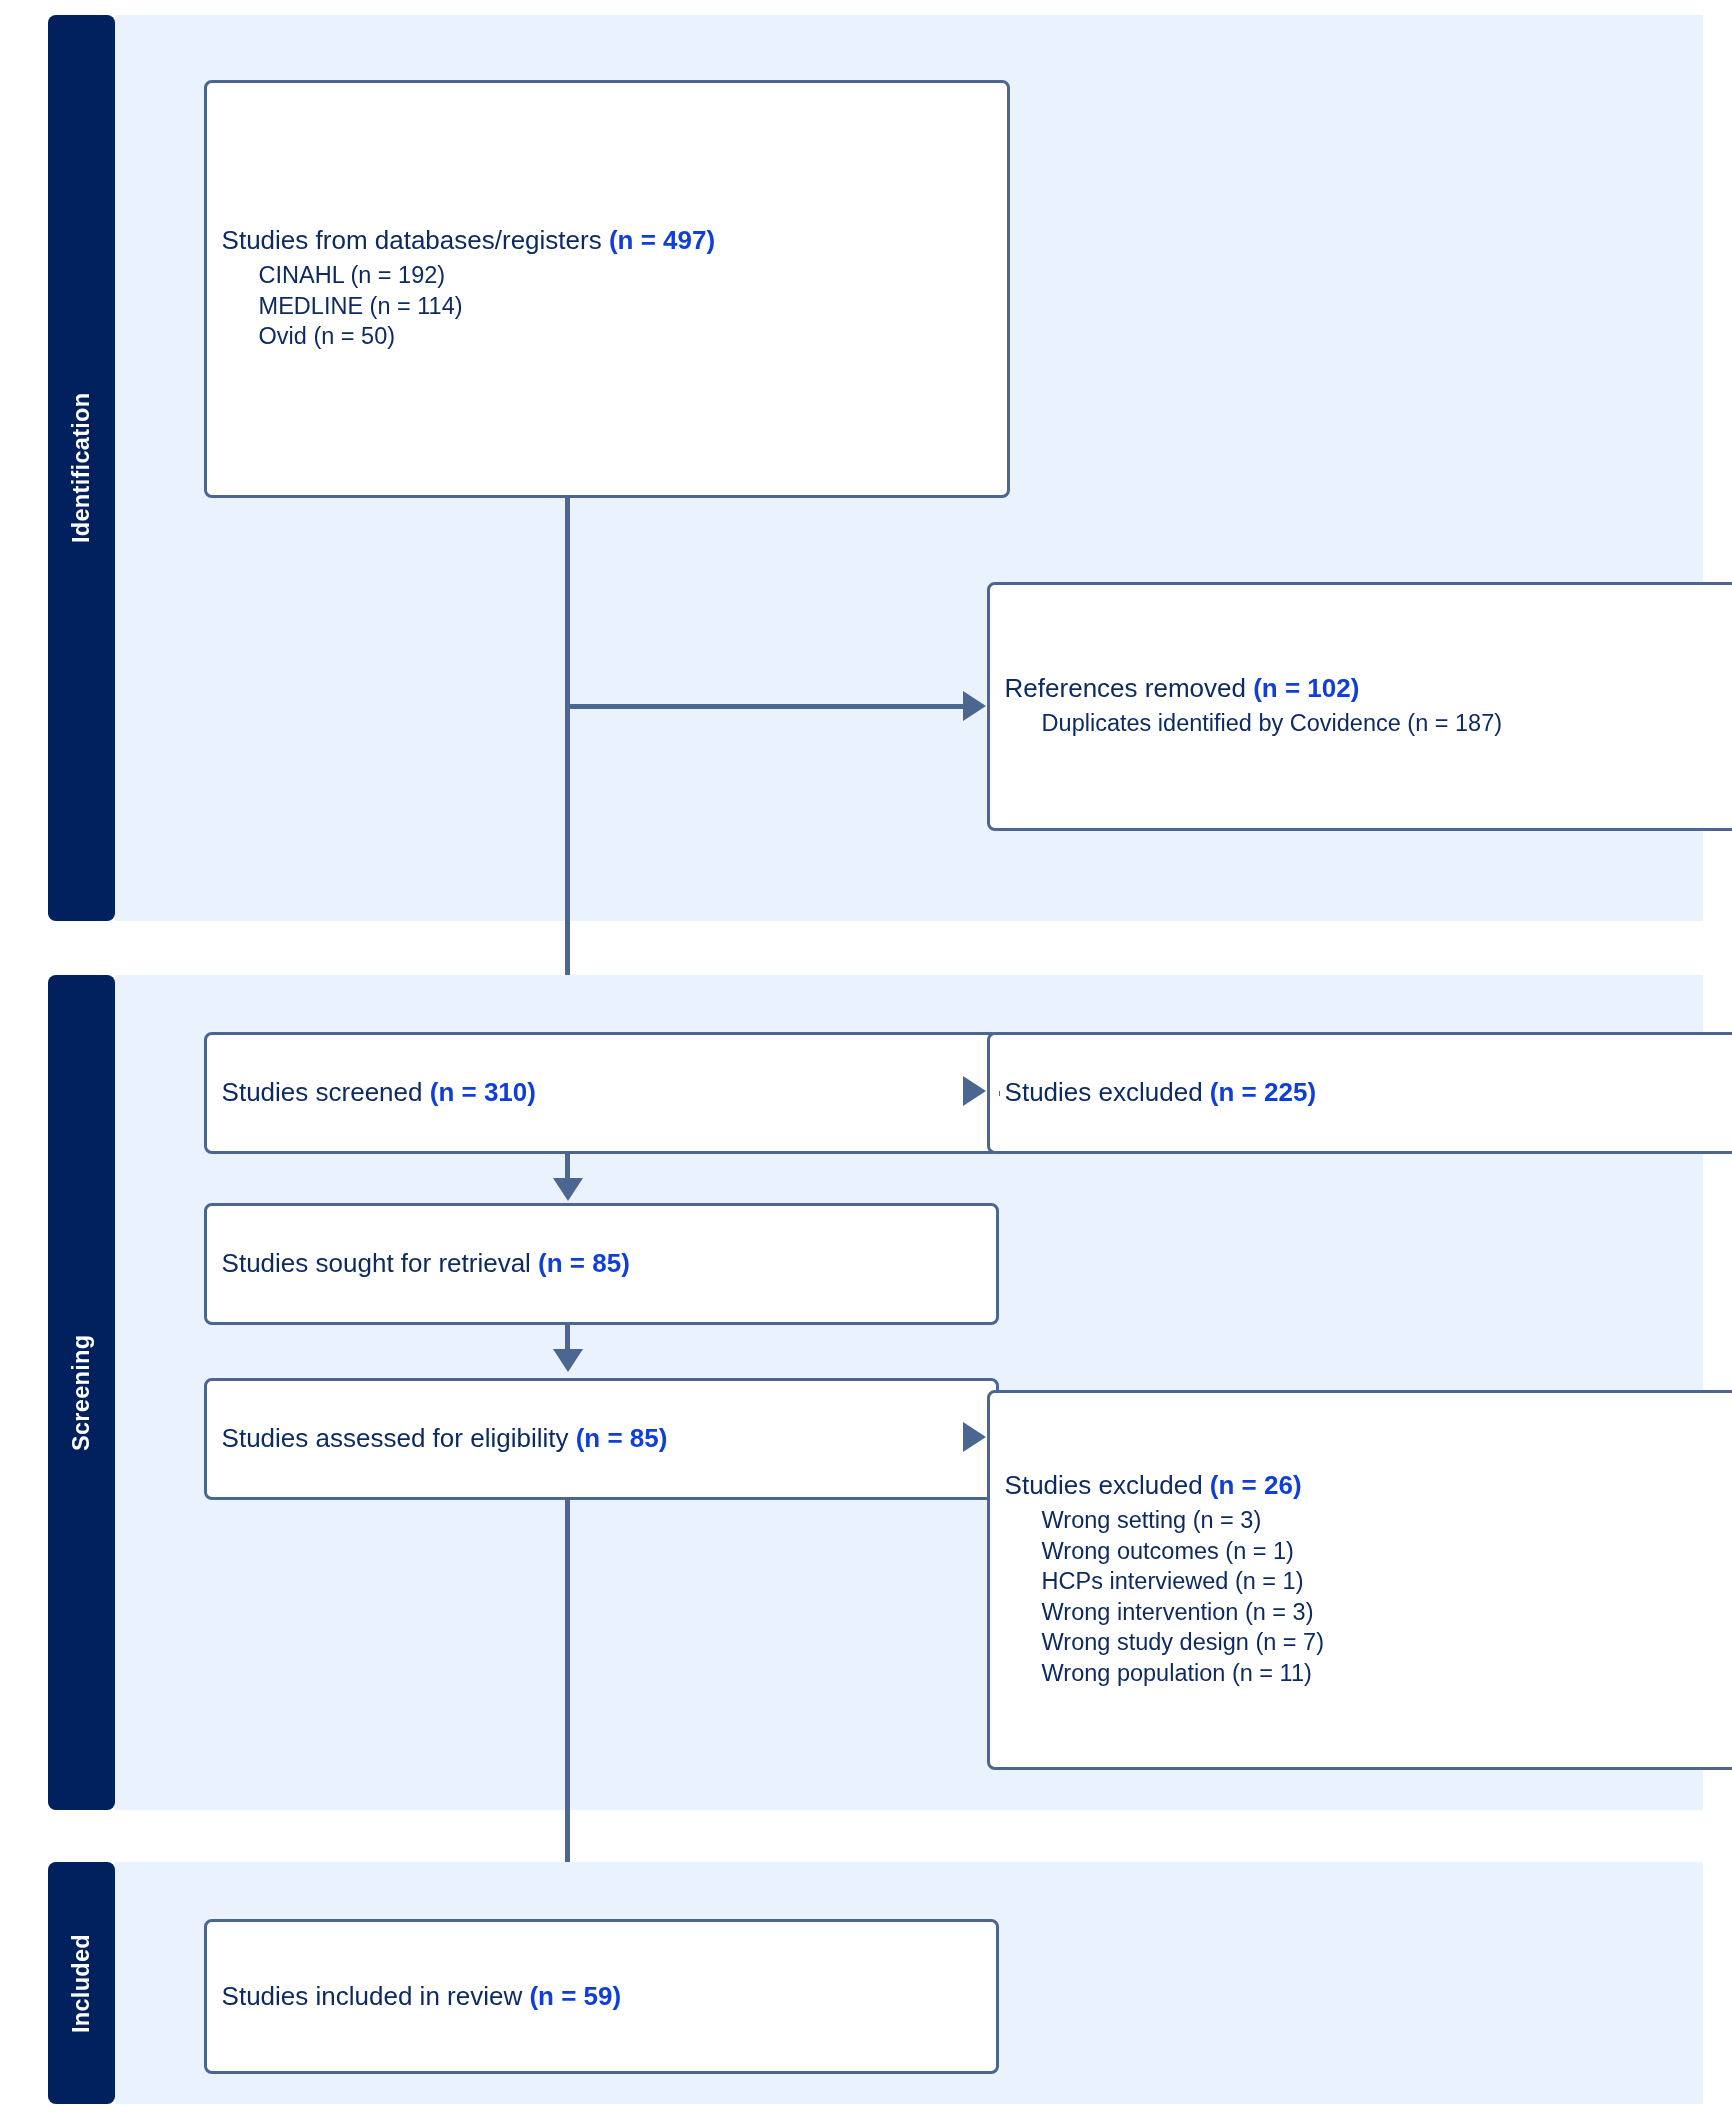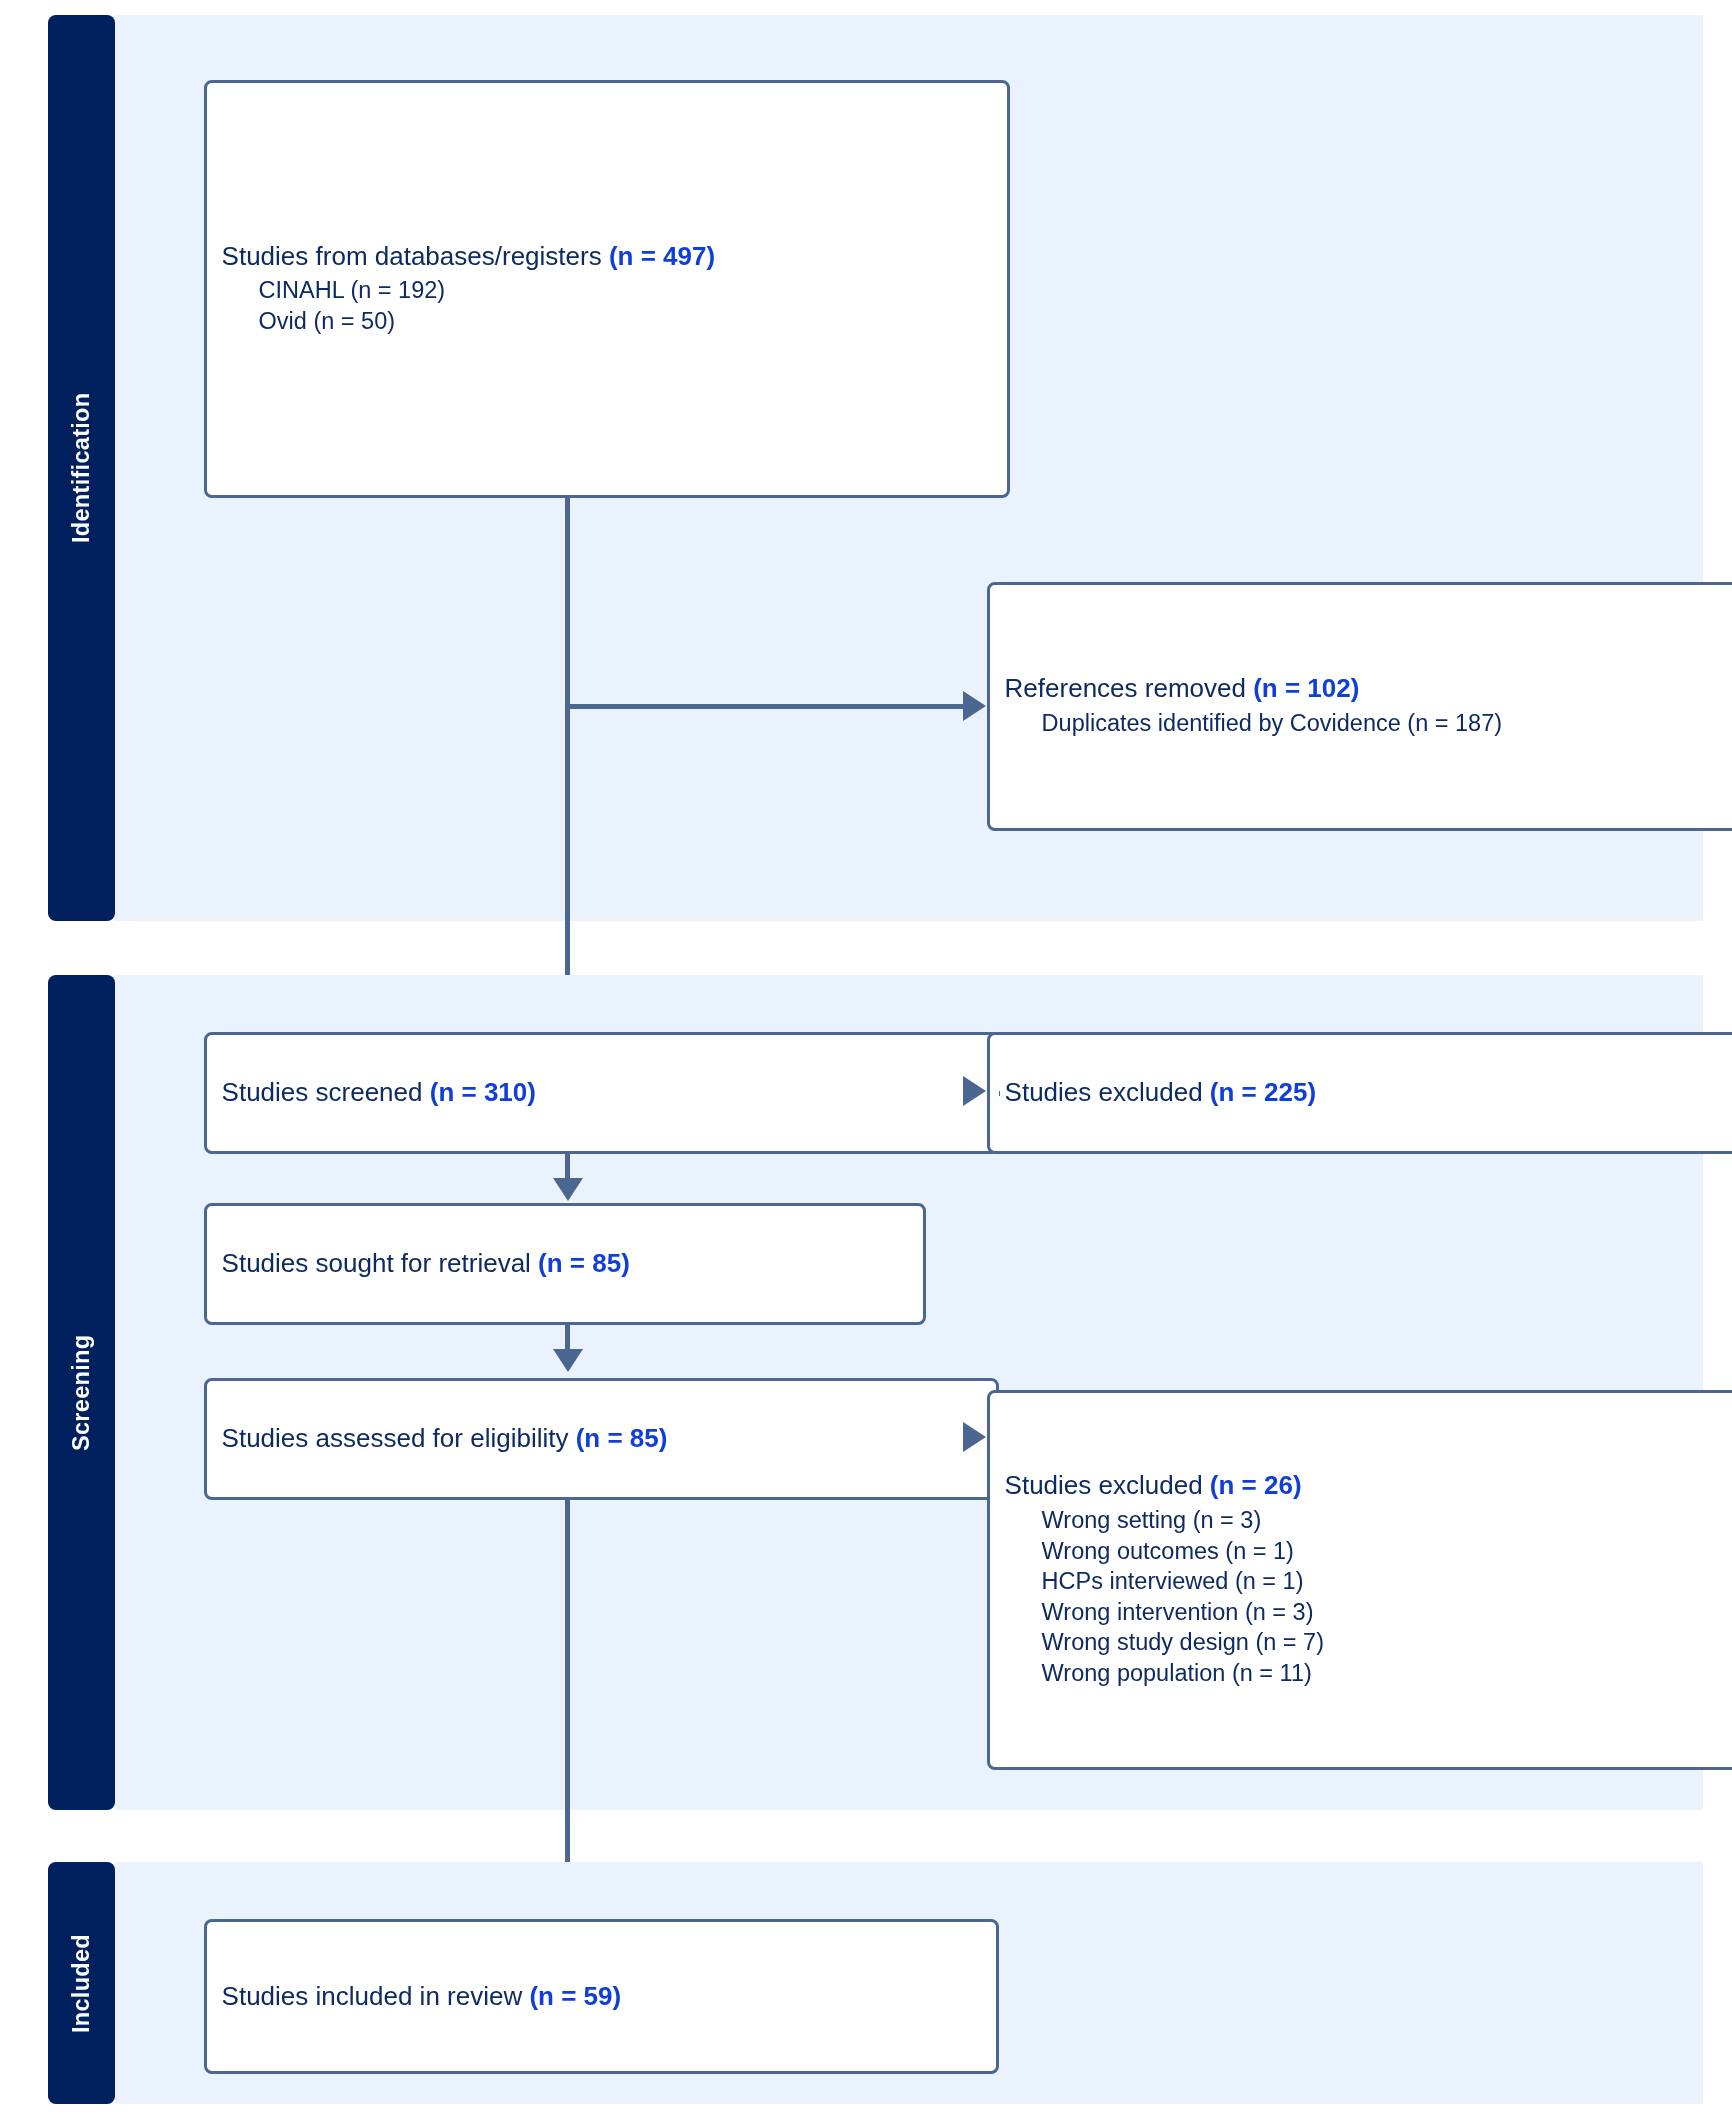--- a/index.html
+++ b/index.html
@@ -59,20 +59,21 @@
   <div class="sidebar" style="left:48px;top:15px;width:67px;height:906px;">
     <span class="sidebar-label">Identification</span>
   </div>
 
   <div class="pbox" style="left:204px;top:80px;width:806px;height:418px;">
     <div class="headline">
       <span>Studies from databases/registers </span><span class="cnt">(n = 497)</span>
     </div>
     <ul>
       <li>CINAHL (n = 192)</li>
+      <li>MEDLINE (n = 114)</li>
       <li>Ovid (n = 50)</li>
     </ul>
   </div>
 
   <div class="pbox" style="left:987px;top:582px;width:806px;height:249px;">
     <div class="headline">
       <span>References removed </span><span class="cnt">(n = 102)</span>
     </div>
     <ul>
       <li>Duplicates identified by Covidence (n = 187)</li>
@@ -103,21 +104,21 @@
     </div>
   </div>
 
   <div class="hline" style="left:999px;top:1091px;width:0px;"></div>
   <div class="hline" style="left:999px;top:1091px;width:0px;"></div>
   <div class="hline" style="left:999px;top:1091px;width:0.6px;"></div>
 
   <div class="vline" style="left:565px;top:1154px;height:26px;"></div>
   <div class="arrow-down" style="left:553px;top:1178px;"></div>
 
-  <div class="pbox" style="left:204px;top:1203px;width:722px;height:122px;">
+  <div class="pbox" style="left:204px;top:1203px;width:795px;height:122px;">
     <div class="headline">
       <span>Studies sought for retrieval </span><span class="cnt">(n = 85)</span>
     </div>
   </div>
 
   <div class="vline" style="left:565px;top:1325px;height:26px;"></div>
   <div class="arrow-down" style="left:553px;top:1349px;"></div>
 
   <div class="pbox" style="left:204px;top:1378px;width:795px;height:122px;">
     <div class="headline">

